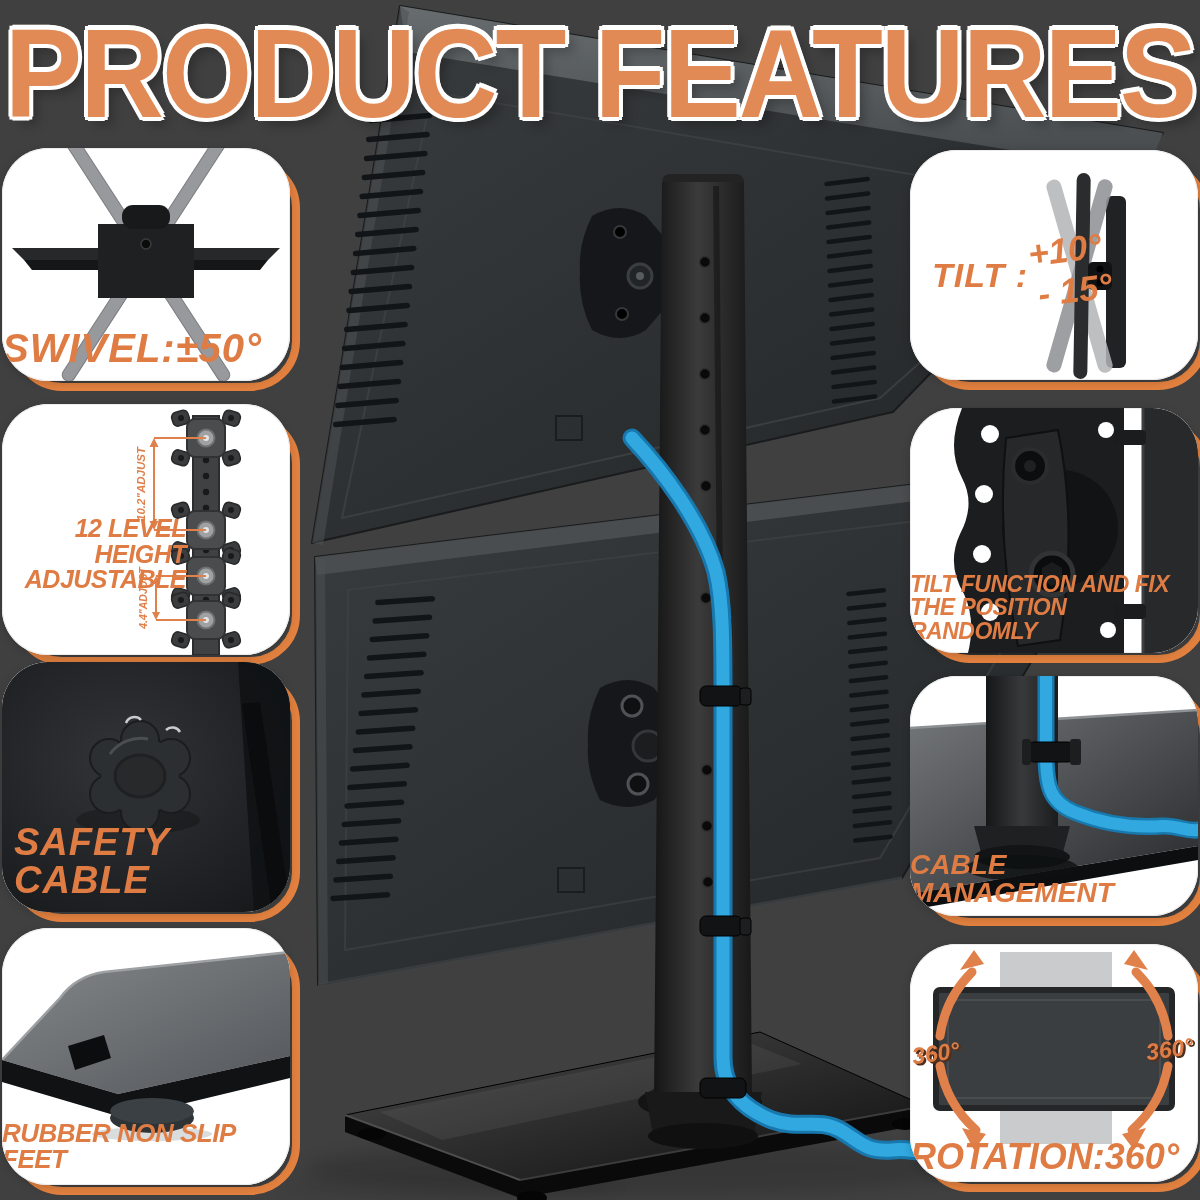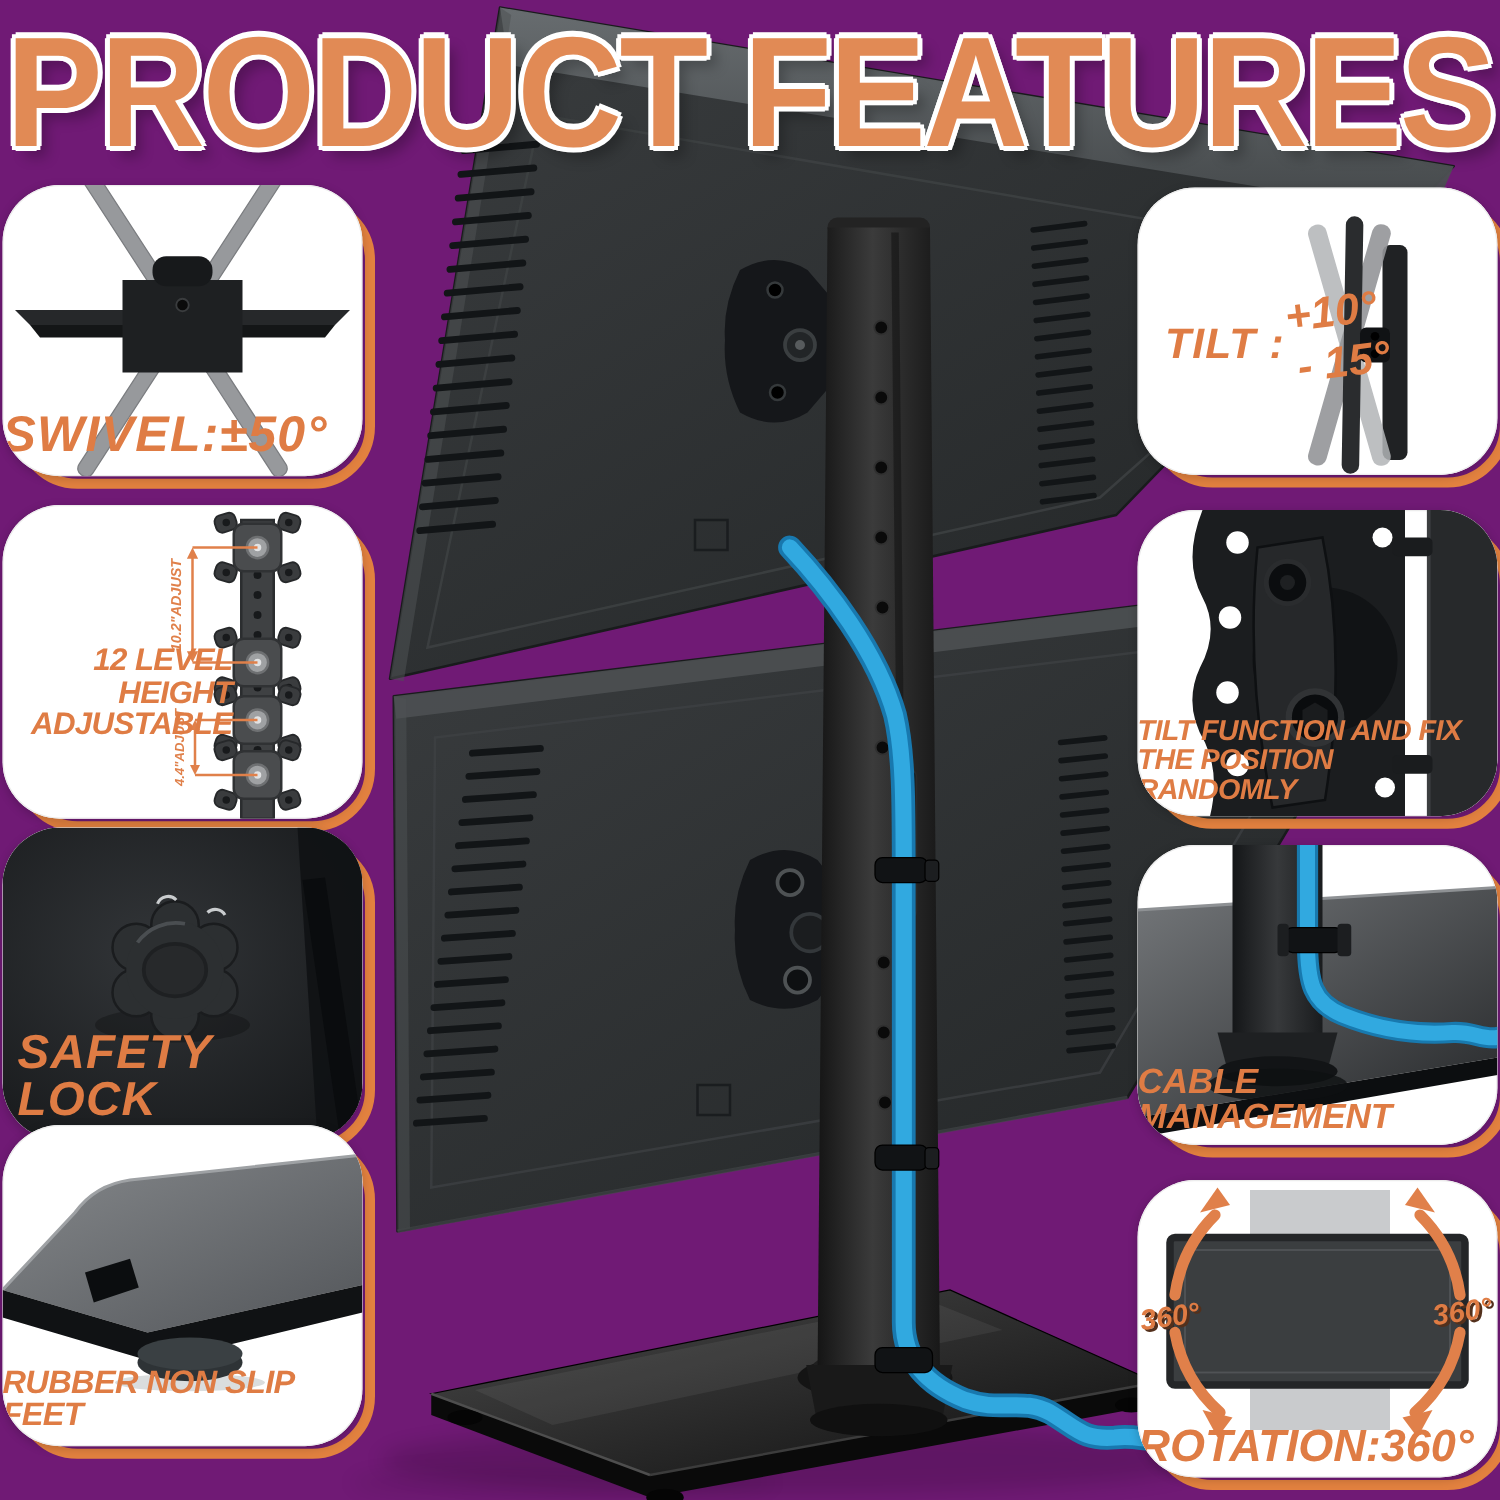--- a/index.html
+++ b/index.html
@@ -1,16 +1,16 @@
 <!DOCTYPE html>
 <html><head>
 <meta charset="utf-8">
 <style>
   html,body{margin:0;padding:0;background:#fff;}
-  .canvas{position:relative;width:1200px;height:1200px;background:#701a75;overflow:hidden;
+  .canvas{position:relative;width:1200px;height:1200px;background:#404040;overflow:hidden;
           font-family:"Liberation Sans",sans-serif;}
   svg{display:block;}
   .product{position:absolute;left:0;top:0;z-index:1;}
   .title{position:absolute;top:14px;left:0;width:100%;text-align:center;z-index:2;
          font-weight:bold;font-size:116px;line-height:.95;letter-spacing:-2px;color:#E18A55;
          transform:scaleY(1.08);transform-origin:top center;white-space:nowrap;
          text-shadow:4px 0 0 #fff,-4px 0 0 #fff,0 4px 0 #fff,0 -4px 0 #fff,
                      3px 3px 0 #fff,-3px 3px 0 #fff,3px -3px 0 #fff,-3px -3px 0 #fff,
                      8px 8px 10px rgba(0,0,0,.25);margin:0;}
   .inset{position:absolute;z-index:3;}
@@ -304,25 +304,25 @@
               <circle cx="-31" cy="18" r="19"></circle>
               <circle cx="-31" cy="-18" r="19"></circle>
             <circle r="39" stroke="none"></circle>
           </g>
           <ellipse rx="25" ry="21" fill="#27292B" stroke="#1E2022" stroke-width="3"></ellipse>
           <path d="M-30,-22 A38,38 0 0 1 8,-37" stroke="#53565A" stroke-width="3" fill="none" opacity=".8"></path>
           <path d="M-14,-53 a9,9 0 0 1 15,-3" stroke="#C9CCCE" stroke-width="2.5" fill="none"></path>
           <path d="M26,-46 a9,9 0 0 1 14,2" stroke="#C9CCCE" stroke-width="2.5" fill="none"></path>
         </g>
       </svg>
-      <div class="lbl" style="left:12px;bottom:12px;font-size:38px;letter-spacing:1px">SAFETY LOCK</div>
-    </div>
-  </div>
-
-  <div class="inset" style="left:2px;top:900px;width:288px;height:257px">
+      <div class="lbl" style="left:12px;bottom:12px;font-size:38px;letter-spacing:1px">SAFETY CABLE</div>
+    </div>
+  </div>
+
+  <div class="inset" style="left:2px;top:928px;width:288px;height:257px">
     <div class="frame"></div>
     <div class="card">
       <svg class="art" viewBox="0 0 288 257">
         <defs>
           <linearGradient id="gFeet" x1="0" y1="0" x2="1" y2="1">
             <stop offset="0" stop-color="#85888B"></stop>
               <stop offset="1" stop-color="#53565A"></stop>
           </linearGradient>
         </defs>
         <ellipse cx="150" cy="206" rx="60" ry="7" fill="#DADDDE"></ellipse>

